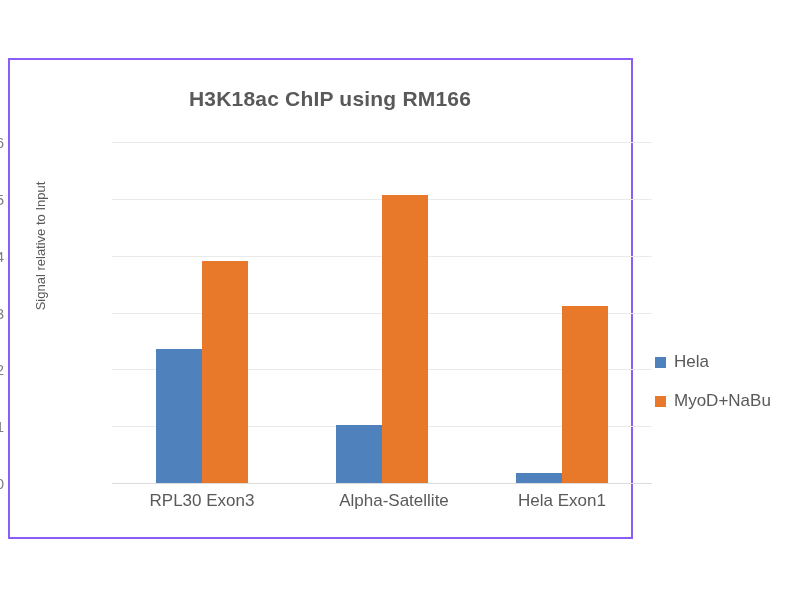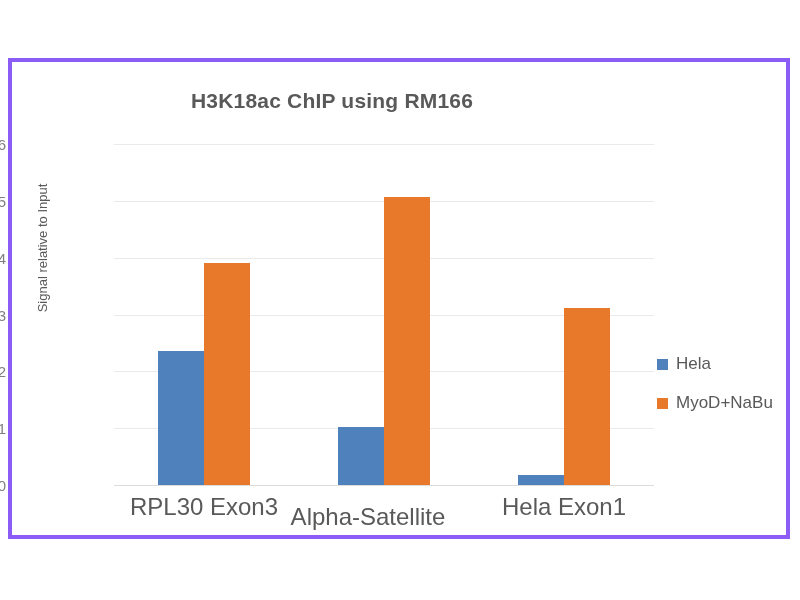--- a/index.html
+++ b/index.html
@@ -11,24 +11,24 @@
     width: 800px;
     height: 600px;
     font-family: "Liberation Sans", sans-serif;
     overflow: hidden;
   }
 
   #chart-frame {
     position: absolute;
     left: 8px;
     top: 58px;
-    width: 782px;
+    width: 625px;
     height: 481px;
     background: #ffffff;
-    border: 4px solid #8b5cf6;
+    border: 2px solid #8b5cf6;
     box-sizing: border-box;
   }
 
   #chart-title {
     position: absolute;
     left: 0;
     top: 27px;
     width: 640px;
     text-align: center;
     font-size: 21px;
@@ -86,21 +86,21 @@
     position: absolute;
     bottom: 0;
   }
   .bar.s0 { background: #4f81bd; left: 0; }
   .bar.s1 { background: #e8792a; }
 
   .cat-label {
     position: absolute;
     top: 349px;
     text-align: center;
-    font-size: 24px;
+    font-size: 17px;
     color: #595959;
     white-space: nowrap;
     transform: translateX(-50%);
   }
 
   
   #legend {
     position: absolute;
     left: 645px;
     top: 292px;
@@ -157,21 +157,21 @@
           <div class="bar s0" title="Hela — Alpha-Satellite: 0.102" style="left: 0px; width: 46px; height: 57.97px; background: rgb(79, 129, 189);"></div>
           <div class="bar s1" title="Hela+NaBu — Alpha-Satellite: 0.507" style="left: 46px; width: 46px; height: 288.145px; background: rgb(232, 121, 42);"></div>
         </div>
         <div class="group" style="left: 404px; width: 92px;">
           <div class="bar s0" title="Hela — MyoD Exon1: 0.018" style="left: 0px; width: 46px; height: 10.23px; background: rgb(79, 129, 189);"></div>
           <div class="bar s1" title="Hela+NaBu — MyoD Exon1: 0.311" style="left: 46px; width: 46px; height: 176.752px; background: rgb(232, 121, 42);"></div>
         </div>
       </div>
     <div id="catlabels">
         <div class="cat-label" style="left: 90px;">RPL30 Exon3</div>
-        <div class="cat-label" style="left: 254px; margin-top: 10px;">Alpha-Satellite</div>
+        <div class="cat-label" style="left: 282px;">Alpha-Satellite</div>
         <div class="cat-label" style="left: 450px;">Hela Exon1</div>
       </div>
   </div>
 
   <div id="legend">
       <div class="legend-entry">
         <span class="legend-swatch" style="background: rgb(79, 129, 189);"></span>
         <span class="legend-label">Hela</span>
       </div>
       <div class="legend-entry">

